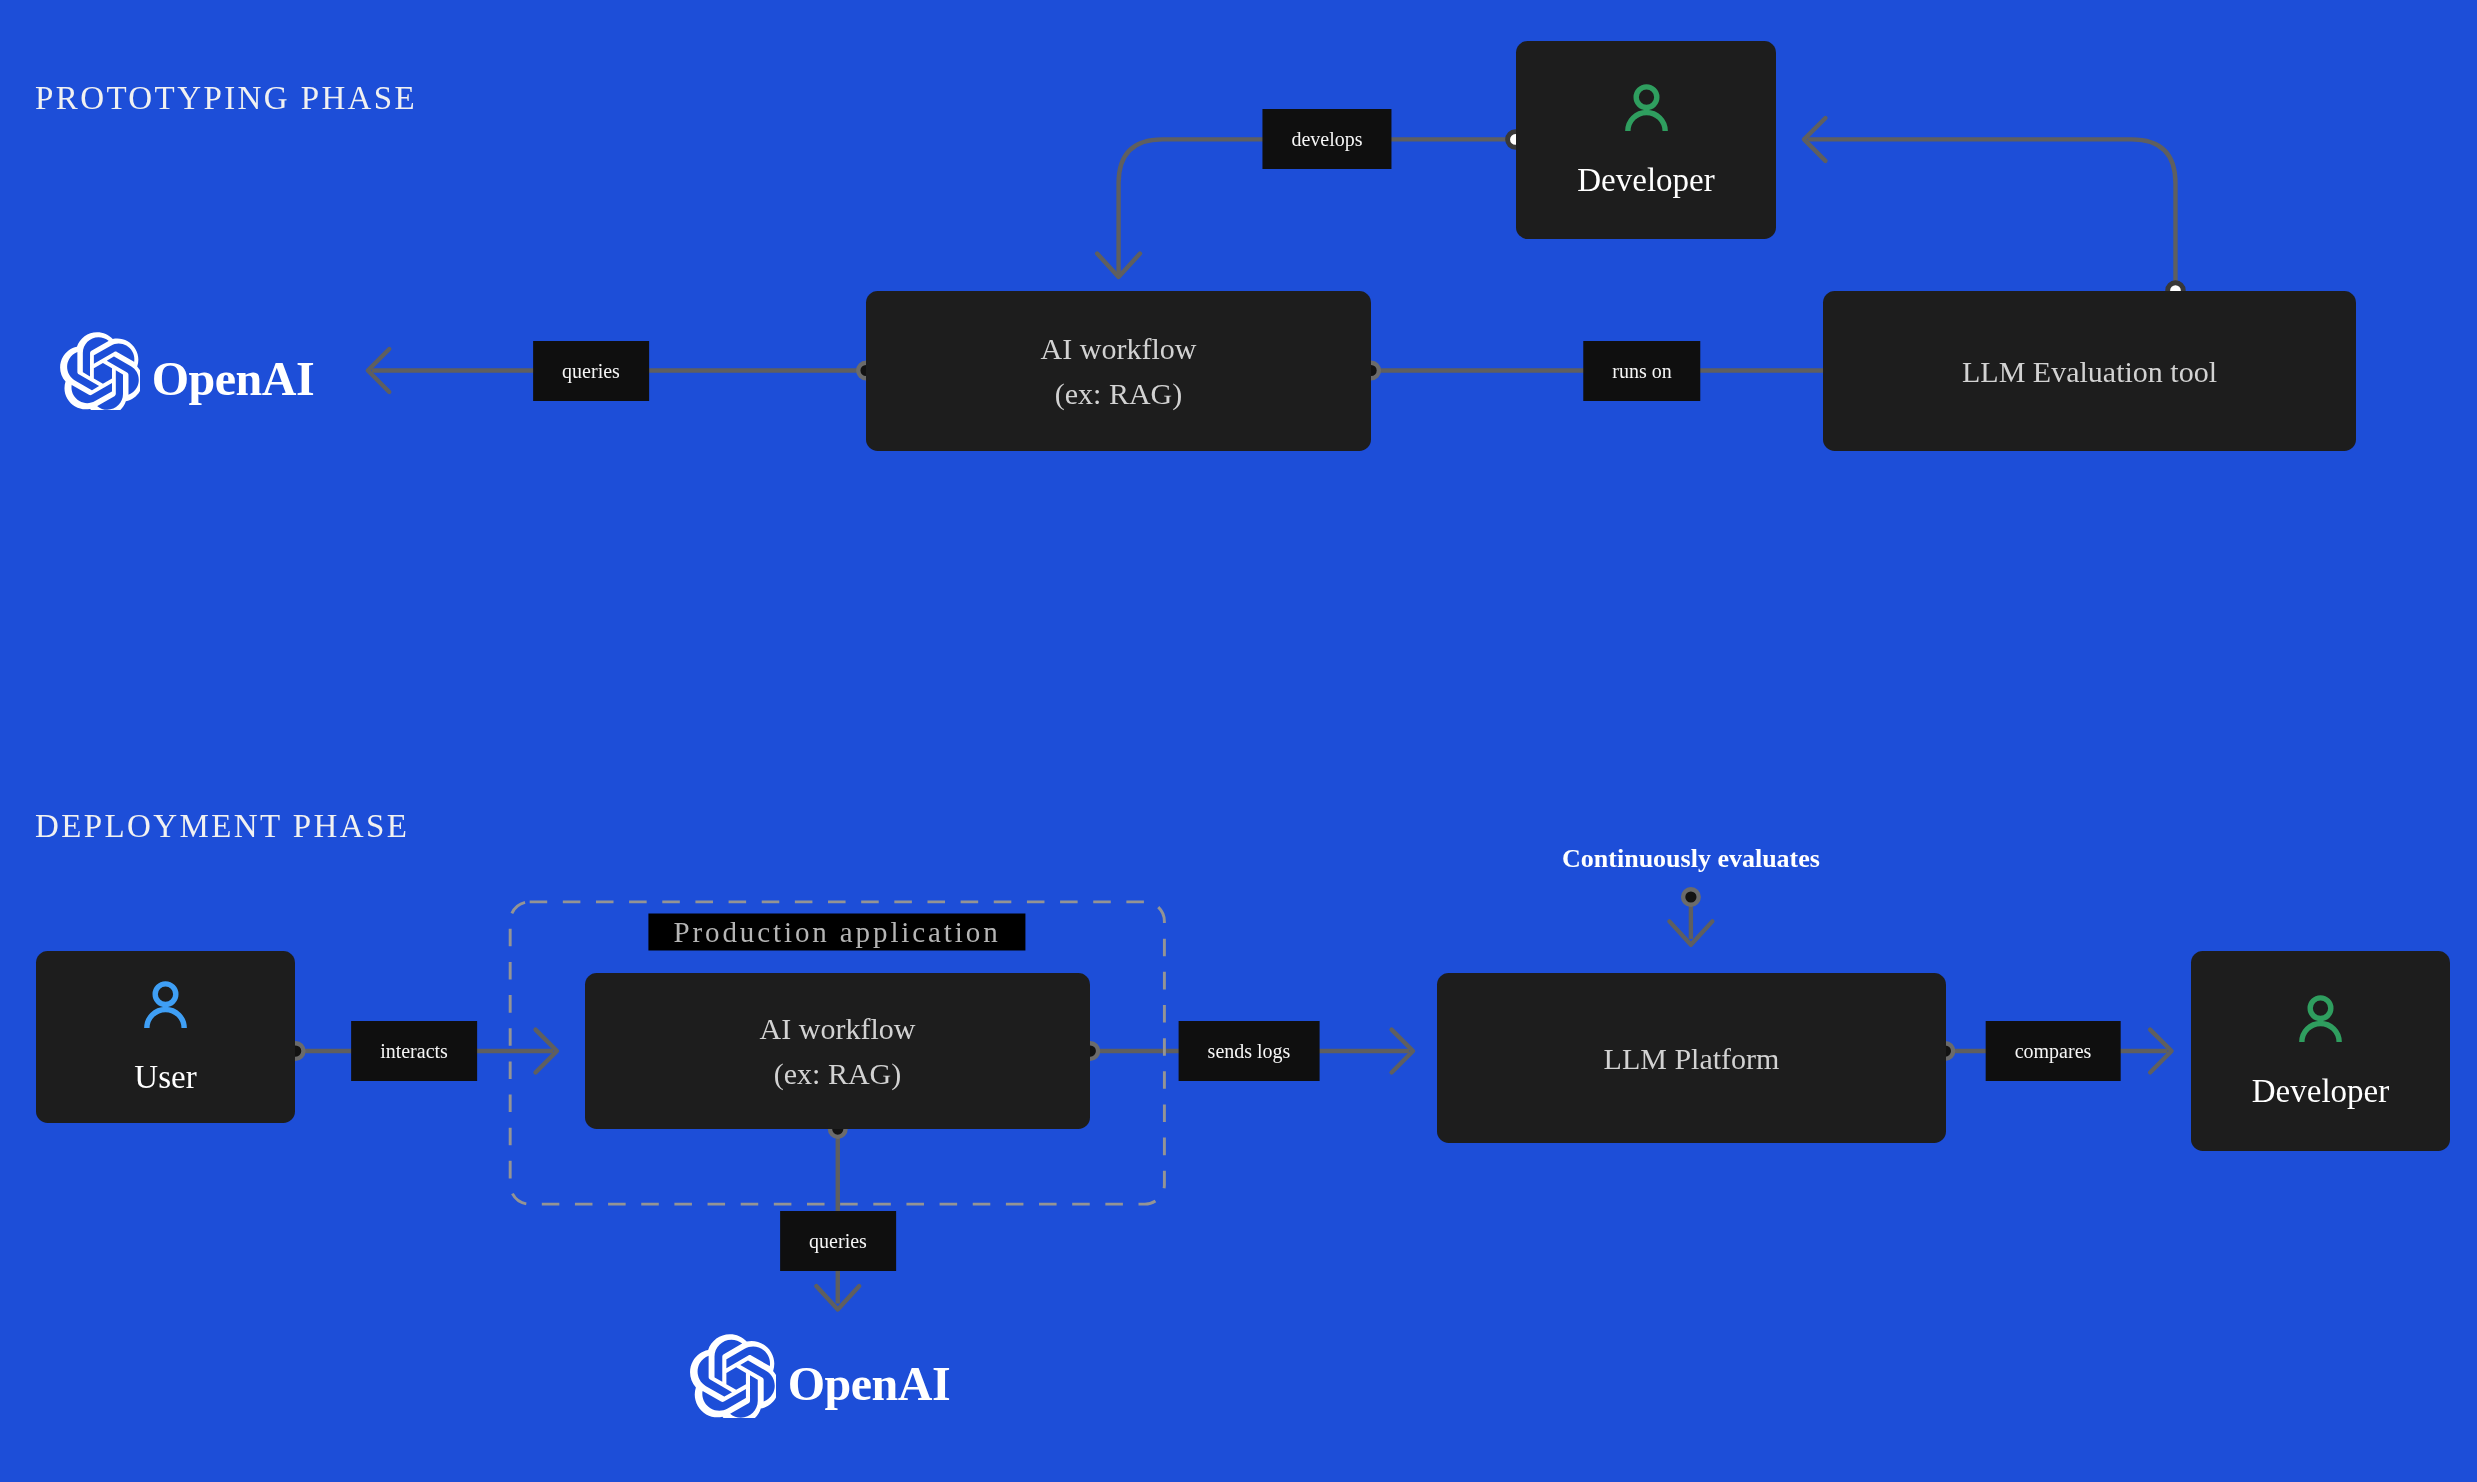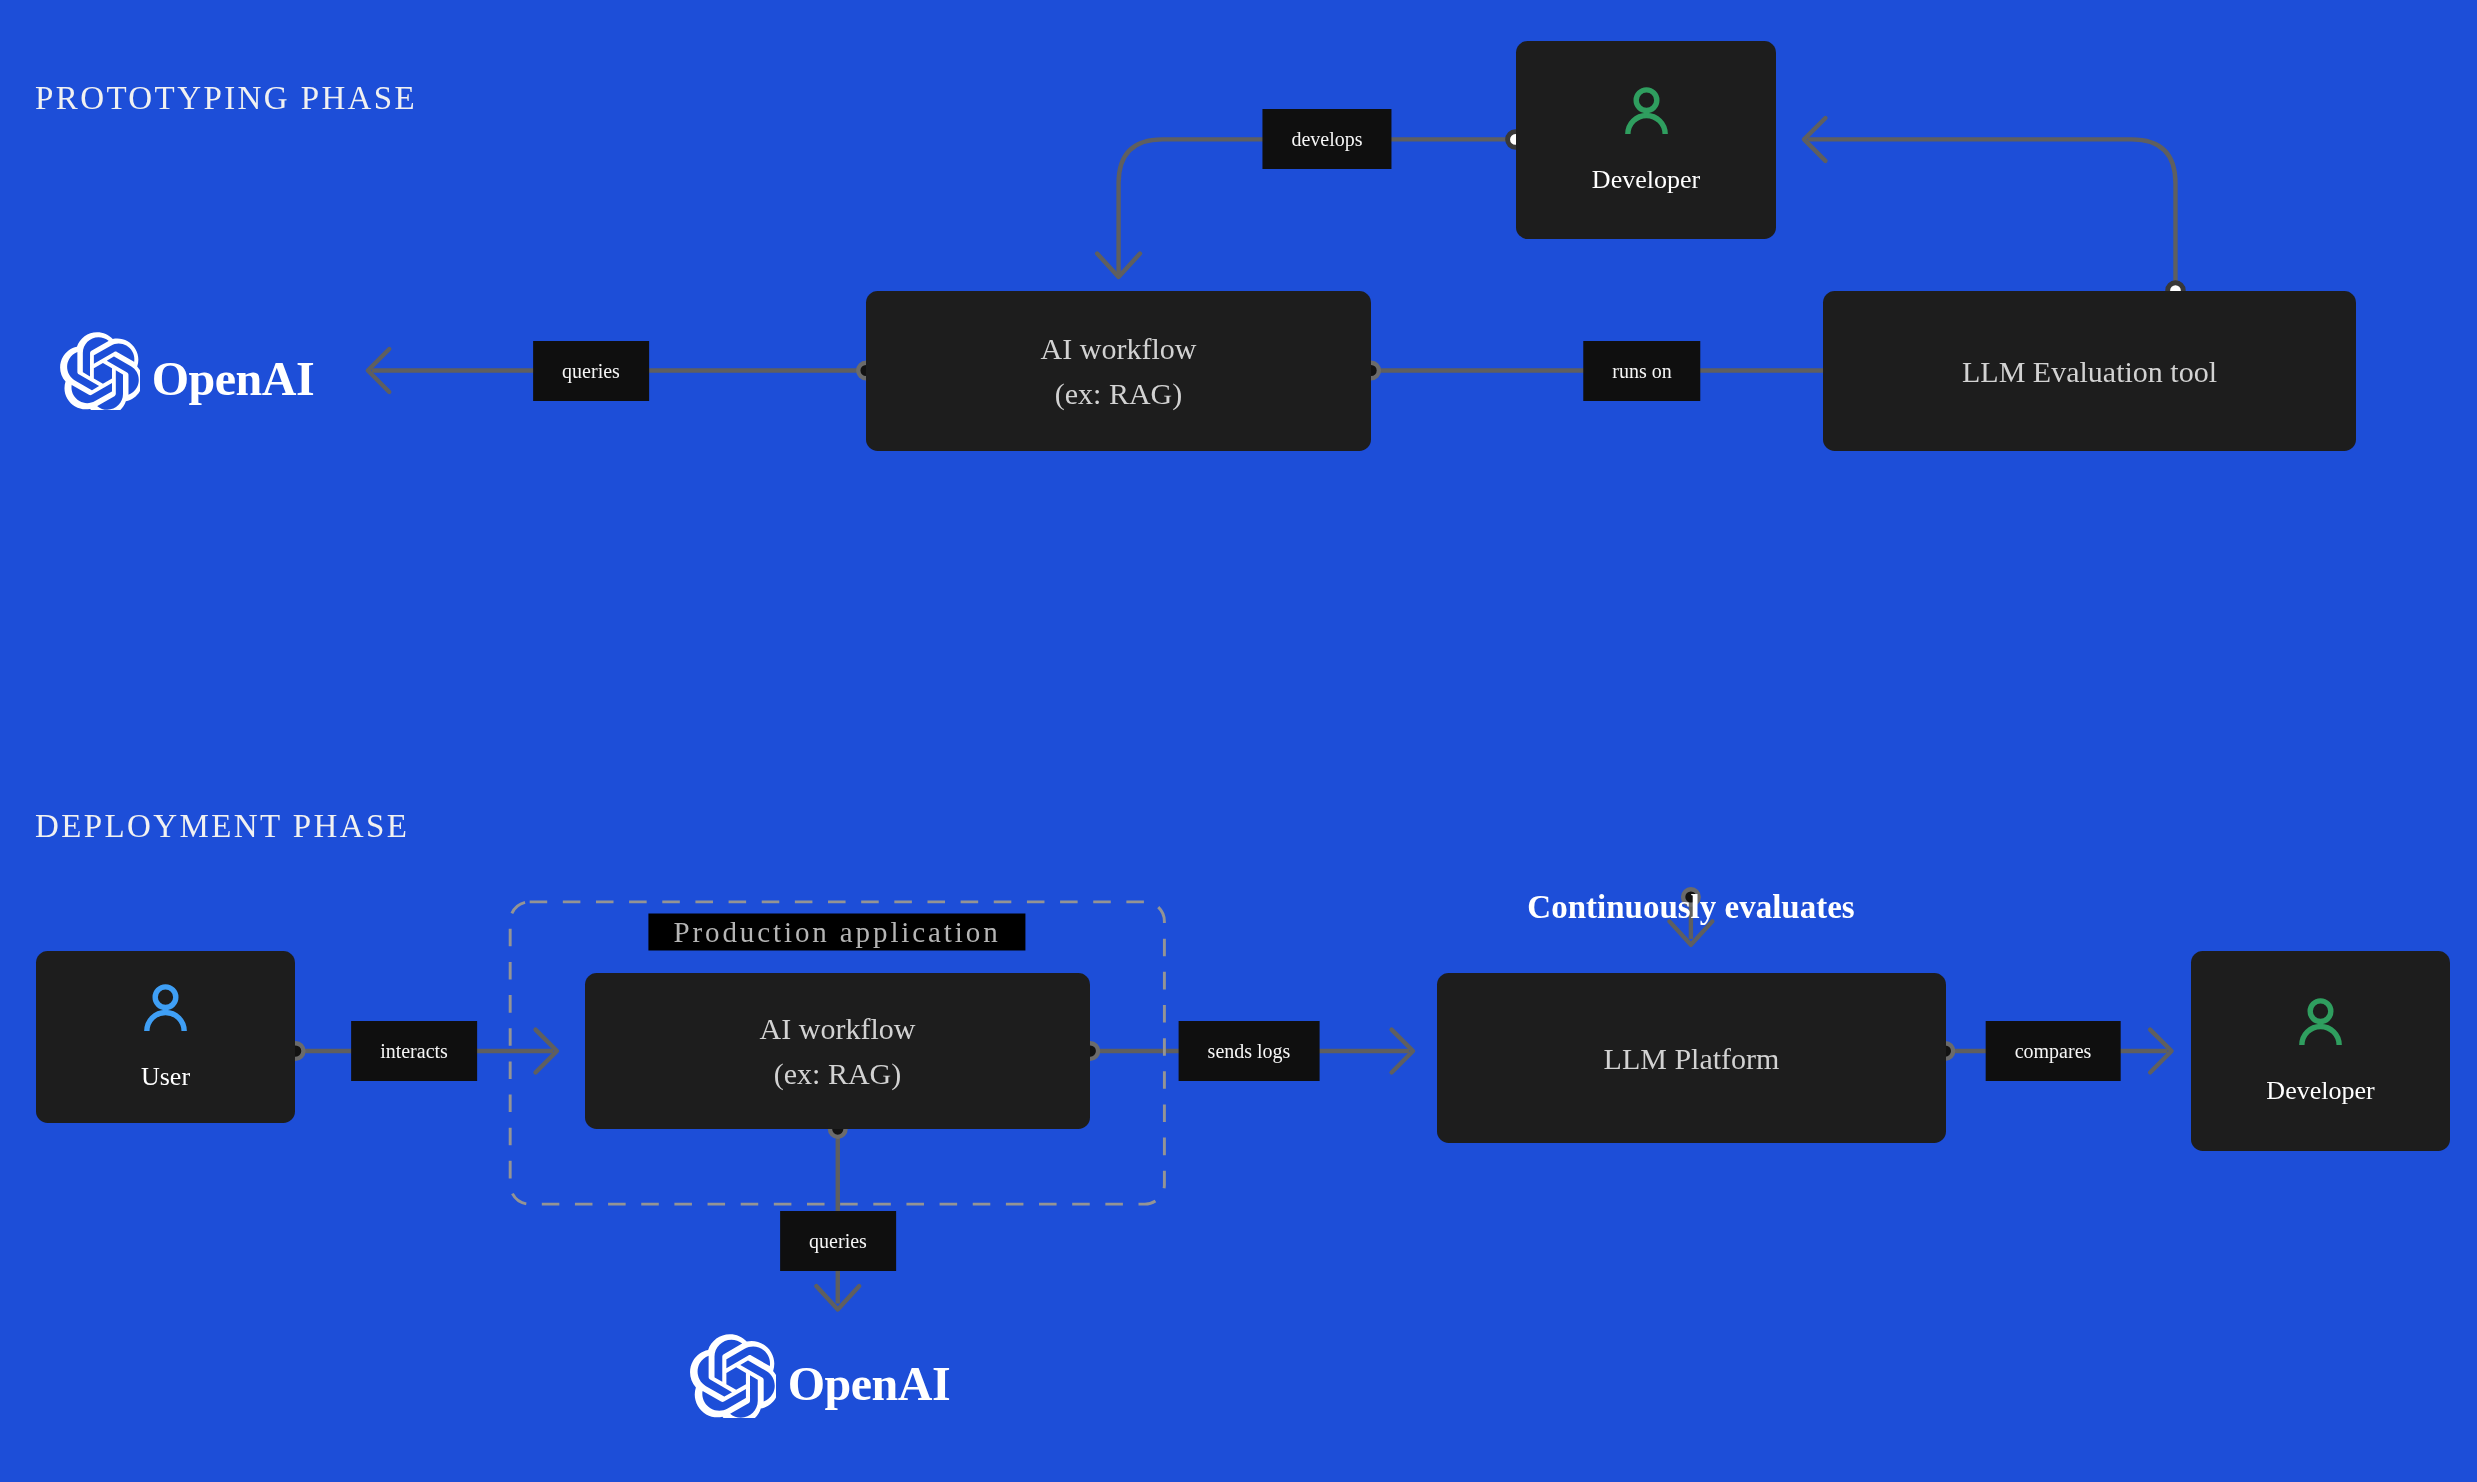--- a/index.html
+++ b/index.html
@@ -24,21 +24,21 @@
     background:#1d1d1d;
     border-radius:11.7px;
     display:flex;
     flex-direction:column;
     align-items:center;
     justify-content:center;
     z-index:2;
   }
   .node .node-label{
     color:#ffffff;
-    font-size:26px;
+    font-size:33px;
     text-align:center;
   }
   .node.person-node{gap:25px;}
   .node.text-node .node-label{
     color:#d2d2d2;
     font-size:30px;
     line-height:1.5;
   }
   .edge-label{
     position:absolute;
@@ -47,25 +47,24 @@
     color:#f6f6f6;
     font-size:20px;
     padding:18.5px 29px;
     white-space:nowrap;
     z-index:3;
   }
   .annotation-bold{
     position:absolute;
     transform:translate(-50%,-50%);
     color:#ffffff;
-    font-size:33px;
+    font-size:26px;
     font-weight:700;
     white-space:nowrap;
     z-index:3;
-    margin-top:48px;
   }
   .container-label{
     position:absolute;
     transform:translate(-50%,-50%);
     background:#000;
     color:#b5b5b5;
     font-size:29px;
     letter-spacing:2.9px;
     padding:2px 25px;
     white-space:nowrap;

